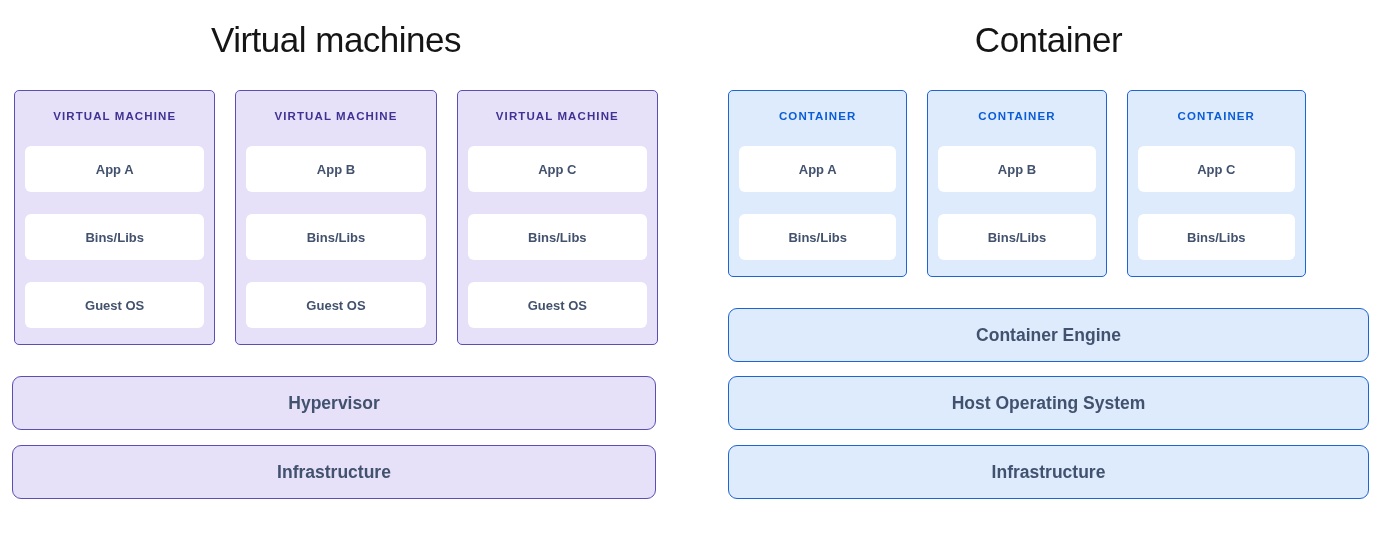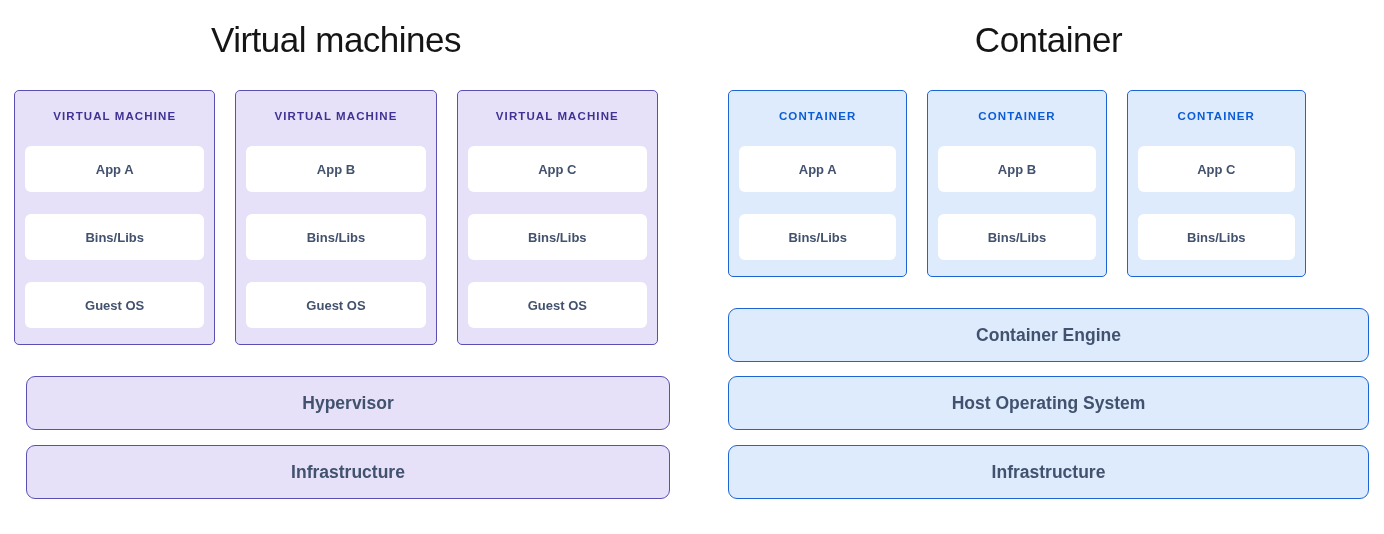--- a/index.html
+++ b/index.html
@@ -92,21 +92,21 @@
     height: 54px;
     border-radius: 9px;
     display: flex;
     align-items: center;
     justify-content: center;
     font-size: 17.5px;
     font-weight: 600;
     color: var(--body_text);
   }
   .bar-purple {
-    left: 26px; width: 644px;
+    left: 12px; width: 644px;
     background: var(--purple_fill);
     border: 1.5px solid var(--purple_border);
   }
   .bar-blue {
     left: 728px; width: 641px;
     background: var(--blue_fill);
     border: 1.5px solid var(--blue_border);
   }
   .bar-hypervisor   { top: 376px; }
   .bar-left-infra   { top: 445px; }

